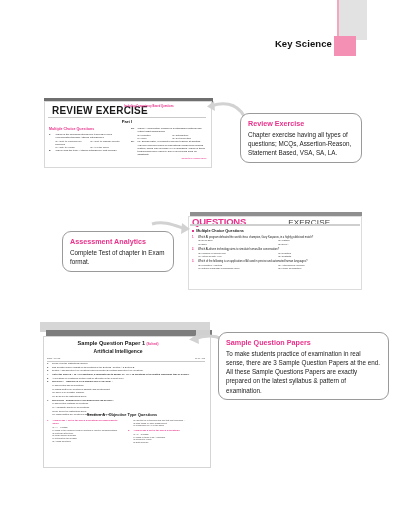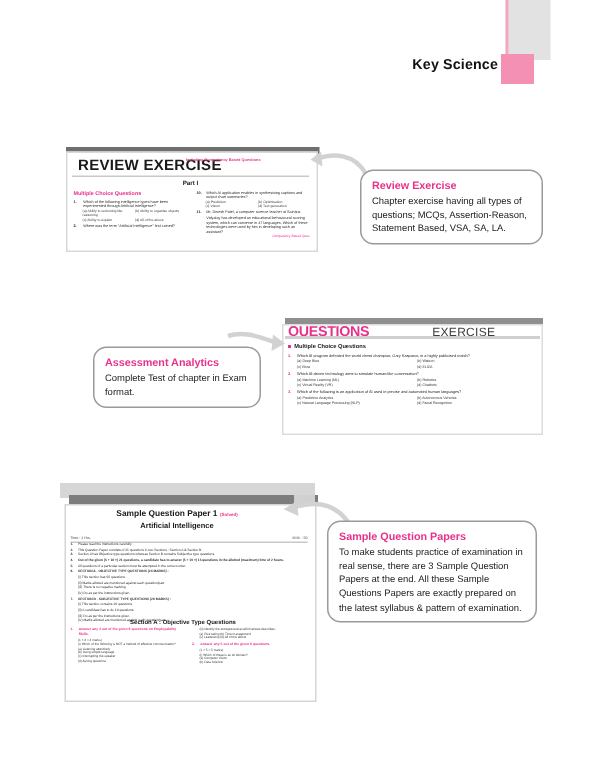--- a/index.html
+++ b/index.html
@@ -101,21 +101,21 @@
 
   
   .callout{
     position:absolute;border:1px solid #9a9a9a;border-radius:9px;
     background:#ffffff;padding:5px 7px;box-sizing:border-box;
   }
   .callout h4{margin:0 0 2px 0;font-size:7.2px;font-weight:bold;color:#e8318b;}
   .callout p{margin:0;font-size:6.3px;line-height:1.45;color:#222;}
   #callout-review{left:240px;top:113px;width:122px;}
   #callout-assessment{left:62px;top:231px;width:112px;}
-  #callout-sample-box{left:218px;top:347px;width:140px;height:68px;}
+  #callout-sample-box{left:218px;top:332px;width:171px;height:68px;}
 
   .arrow{position:absolute;}
 </style>
 </head>
 <body>
 
 <div class="page">
 
   <div id="header-band"></div>
   <div id="header-accent"></div>

